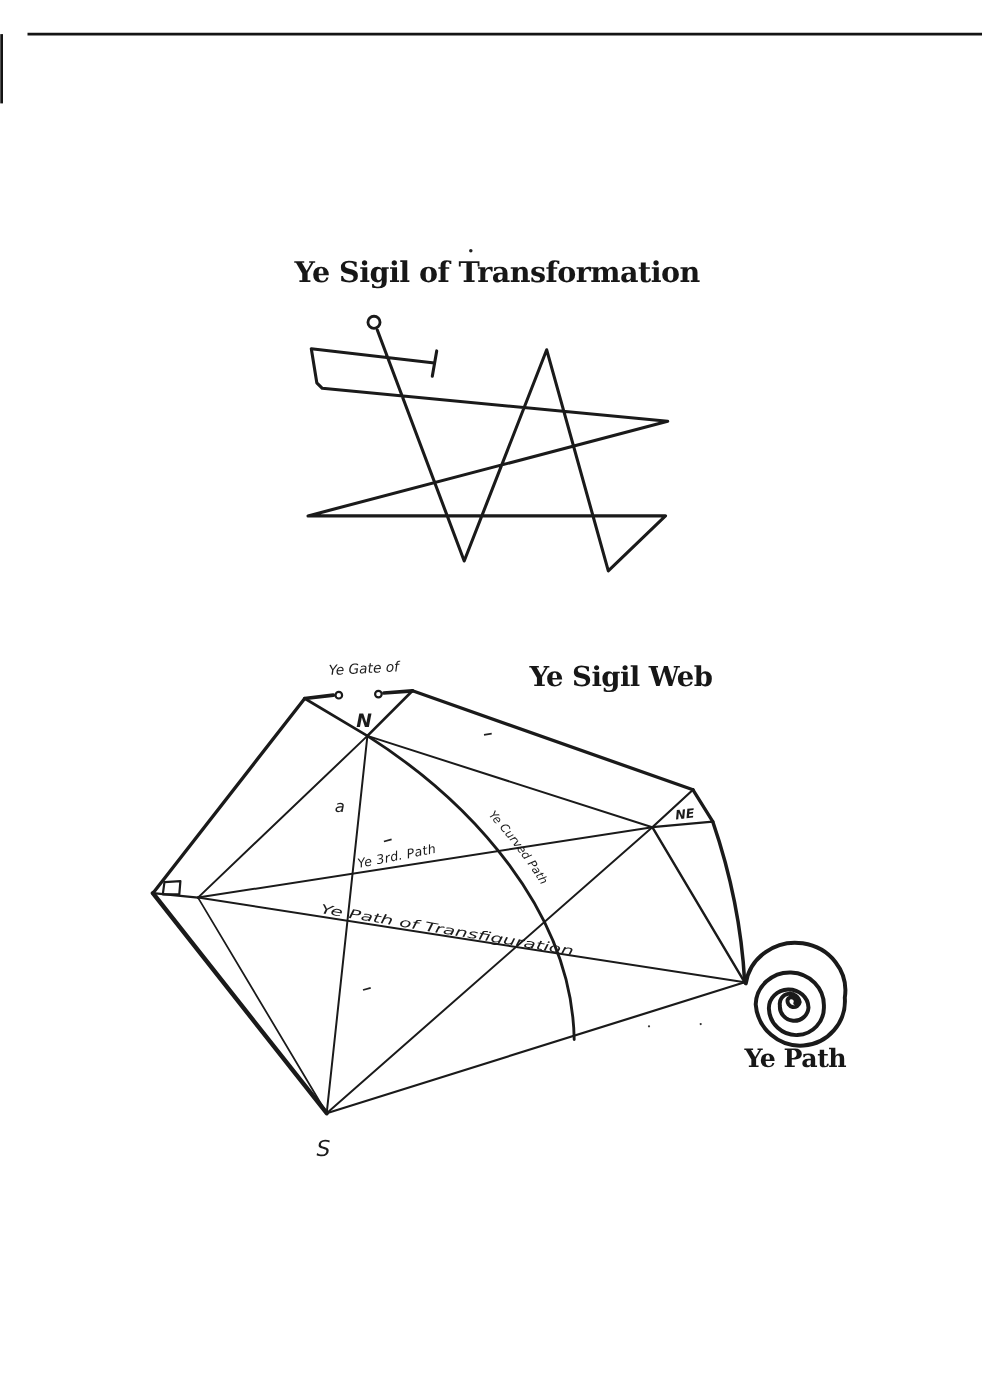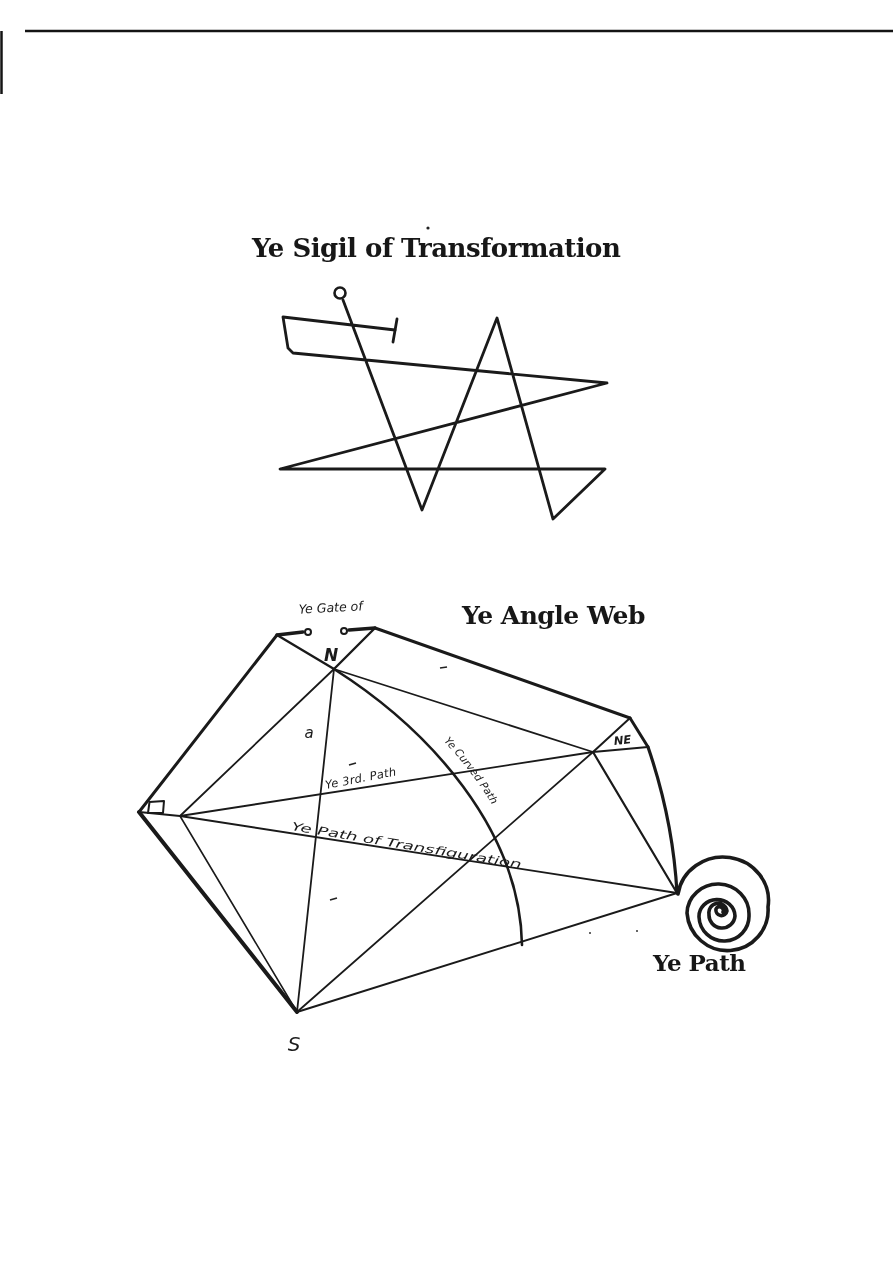--- a/index.html
+++ b/index.html
@@ -3,21 +3,21 @@
 <meta charset="utf-8">
 <style>
   html,body{margin:0;padding:0;}
   body{
     width:893px;height:1263px;background:#ffffff;position:relative;overflow:hidden;
     font-family:"DejaVu Serif", serif;
   }
   .stage{position:absolute;left:0;top:0;width:893px;height:1263px;}
   svg.art{position:absolute;left:0;top:0;}
   .blackletter{
-    position:absolute;font-weight:bold;color:#171717;
+    position:absolute;text-align:center;font-weight:bold;color:#171717;
     font-family:"DejaVu Serif", serif;letter-spacing:-0.5px;white-space:nowrap;
   }
   .t-sigil{left:252px;top:233px;width:400px;font-size:26px;}
   .t-web{left:462px;top:601px;width:205px;font-size:25px;}
   .t-gulf{left:653px;top:949px;width:140px;font-size:23px;}
   .hand{font-family:"DejaVu Sans", sans-serif;font-style:italic;fill:#1b1b1b;}
   .ink{stroke:#1a1a1a;fill:none;stroke-linecap:round;stroke-linejoin:round;}
 </style>
 </head>
 <body>
@@ -36,21 +36,21 @@
   </svg>
 
   <div class="blackletter t-sigil">Ye Sigil of Transformation</div>
 
   <svg class="art" width="893" height="1263" viewBox="0 0 893 1263">
     <circle cx="340" cy="293" r="5.5" class="ink" stroke-width="2.6"></circle>
     <path class="ink" stroke-width="2.8" d="M343,300 L422,510 L497,318 L553,519 L605,469 L280,469 L607,383 L293,353 L288,348 L283,317 L395,330"></path>
     <line x1="397" y1="319" x2="393" y2="342" class="ink" stroke-width="2.8"></line>
   </svg>
 
-  <div class="blackletter t-web">Ye Angle Web</div>
+  <div class="blackletter t-web">Ye Sigil Web</div>
 
   <svg class="art" width="893" height="1263" viewBox="0 0 893 1263">
 
     <line x1="277" y1="635" x2="303" y2="632" class="ink" stroke-width="3.4"></line>
     <circle cx="308" cy="632" r="3" class="ink" stroke-width="2"></circle>
     <circle cx="344" cy="631" r="3" class="ink" stroke-width="2"></circle>
     <line x1="349" y1="630" x2="375" y2="628" class="ink" stroke-width="3.4"></line>
 
     <line x1="277" y1="635" x2="139" y2="812" class="ink" stroke-width="3"></line>
     <line x1="139" y1="812" x2="297" y2="1012" class="ink" stroke-width="4"></line>

